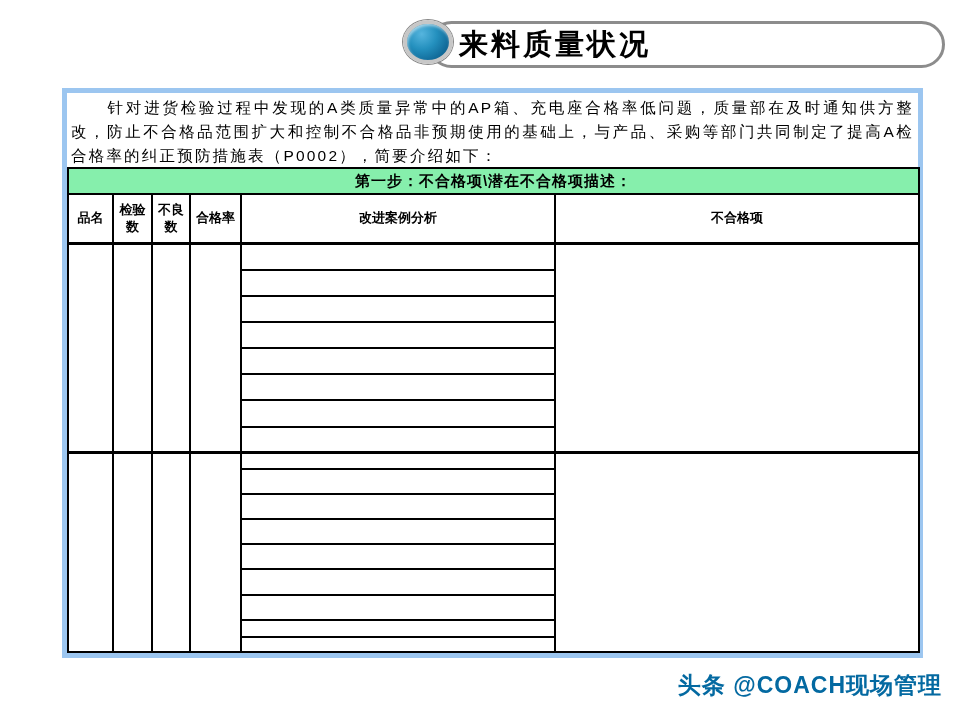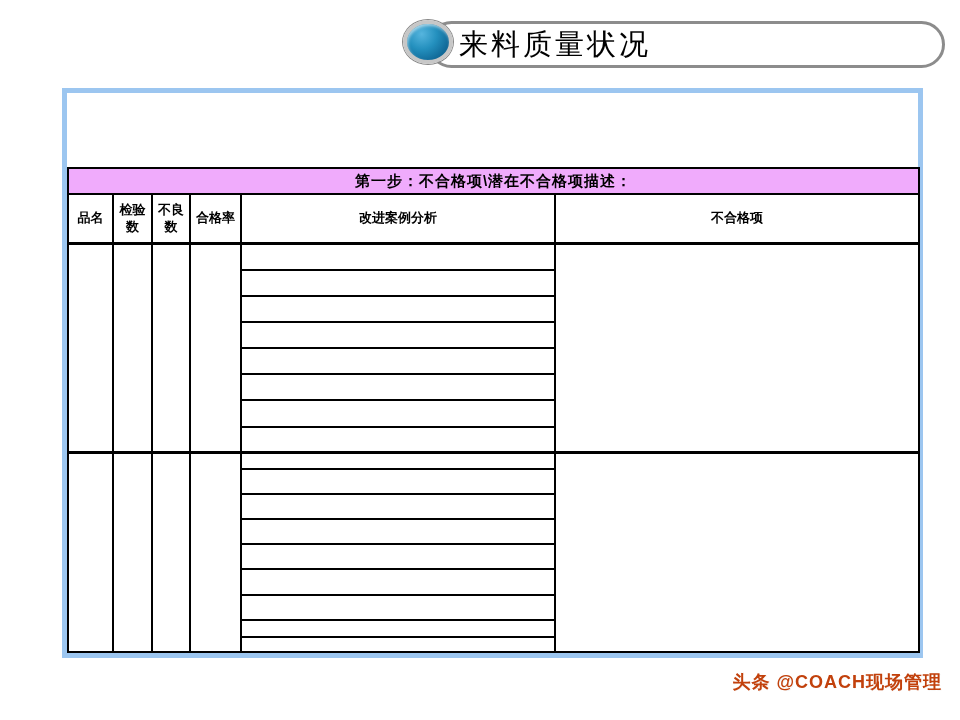--- a/index.html
+++ b/index.html
@@ -15,21 +15,21 @@
   }
   .sphere{
     position:absolute;left:403px;top:20px;width:50px;height:44px;
     box-sizing:border-box;border-radius:50%;
     border:4px solid #C7C7C7;
     box-shadow:0 0 0 1px #878787, inset 1px 2px 3px rgba(255,255,255,.55);
     background:radial-gradient(circle at 35% 28%, #56B5DE 0%, #2490BE 40%, #0D6392 80%, #0A567F 100%);
     z-index:3;
   }
   .pill-title{
-    margin-left:28px;font-size:29px;font-weight:normal;color:#000;
+    margin-left:28px;font-size:29px;font-weight:bold;color:#000;
     letter-spacing:3px;white-space:nowrap;
   }
   .pill-subtitle{
     position:absolute;right:14px;top:50%;transform:translateY(-50%);
     font-size:19px;font-weight:bold;color:#FFB514;letter-spacing:1.5px;white-space:nowrap;
   }
   
   .frame{
     position:absolute;left:62px;top:88px;width:861px;height:570px;
     box-sizing:border-box;border:5px solid #9CC6F0;background:#ffffff;
@@ -57,47 +57,48 @@
   }
   #s1 tr{height:26px;}
   #s2 tr{height:25px;}
   #s2 tr:first-child{height:16px;}
   #s2 tr:nth-last-child(2){height:17px;}
   #s2 tr:last-child{height:15px;}
   #s2 tr:first-child td{border-top:3px solid #000;}
   
   .watermark{
     position:absolute;left:0;right:18px;top:670px;text-align:right;
-    font-size:18px;font-weight:bold;color:#c2410c;letter-spacing:1px;
+    font-size:23px;font-weight:bold;color:#0369a1;letter-spacing:1px;
     text-shadow:2px 2px 0 #ffffff, 1px 1px 0 #f2f2f2;
     padding-left:20px;
   }
 </style>
 </head>
 <body>
 
 <span class="sphere"></span>
 <div class="pill" style="border-color: rgb(140, 140, 140);">
   <span class="pill-title">来料质量状况</span>
 </div>
 
 <div class="frame" style="border-color: rgb(156, 198, 240);">
+  <div class="intro">　　针对进货检验过程中发现的A类质量异常中的AP箱、充电座合格率低问题，质量部在及时通知供方整改，防止不合格品范围扩大和控制不合格品非预期使用的基础上，与产品、采购等部门共同制定了提高A检合格率的纠正预防措施表（P0002），简要介绍如下：</div>
 
   <table class="qtable">
     <colgroup>
       <col style="width:45px">
         <col style="width:39px">
         <col style="width:38px">
       <col style="width:51px">
         <col style="width:314px">
         <col style="width:364px">
     </colgroup>
     <tbody>
       <tr>
-        <td class="banner-cell" colspan="6" style="background: #f0abfc;">第一步：不合格项\潜在不合格项描述：</td>
+        <td class="banner-cell" colspan="6" style="background: #86efac;">第一步：不合格项\潜在不合格项描述：</td>
       </tr>
       <tr class="head-row">
         <td>品名</td>
         <td>检验数</td>
         <td>不良数</td>
         <td>合格率</td>
         <td>改进案例分析</td>
         <td>不合格项</td>
       </tr>
     </tbody>

